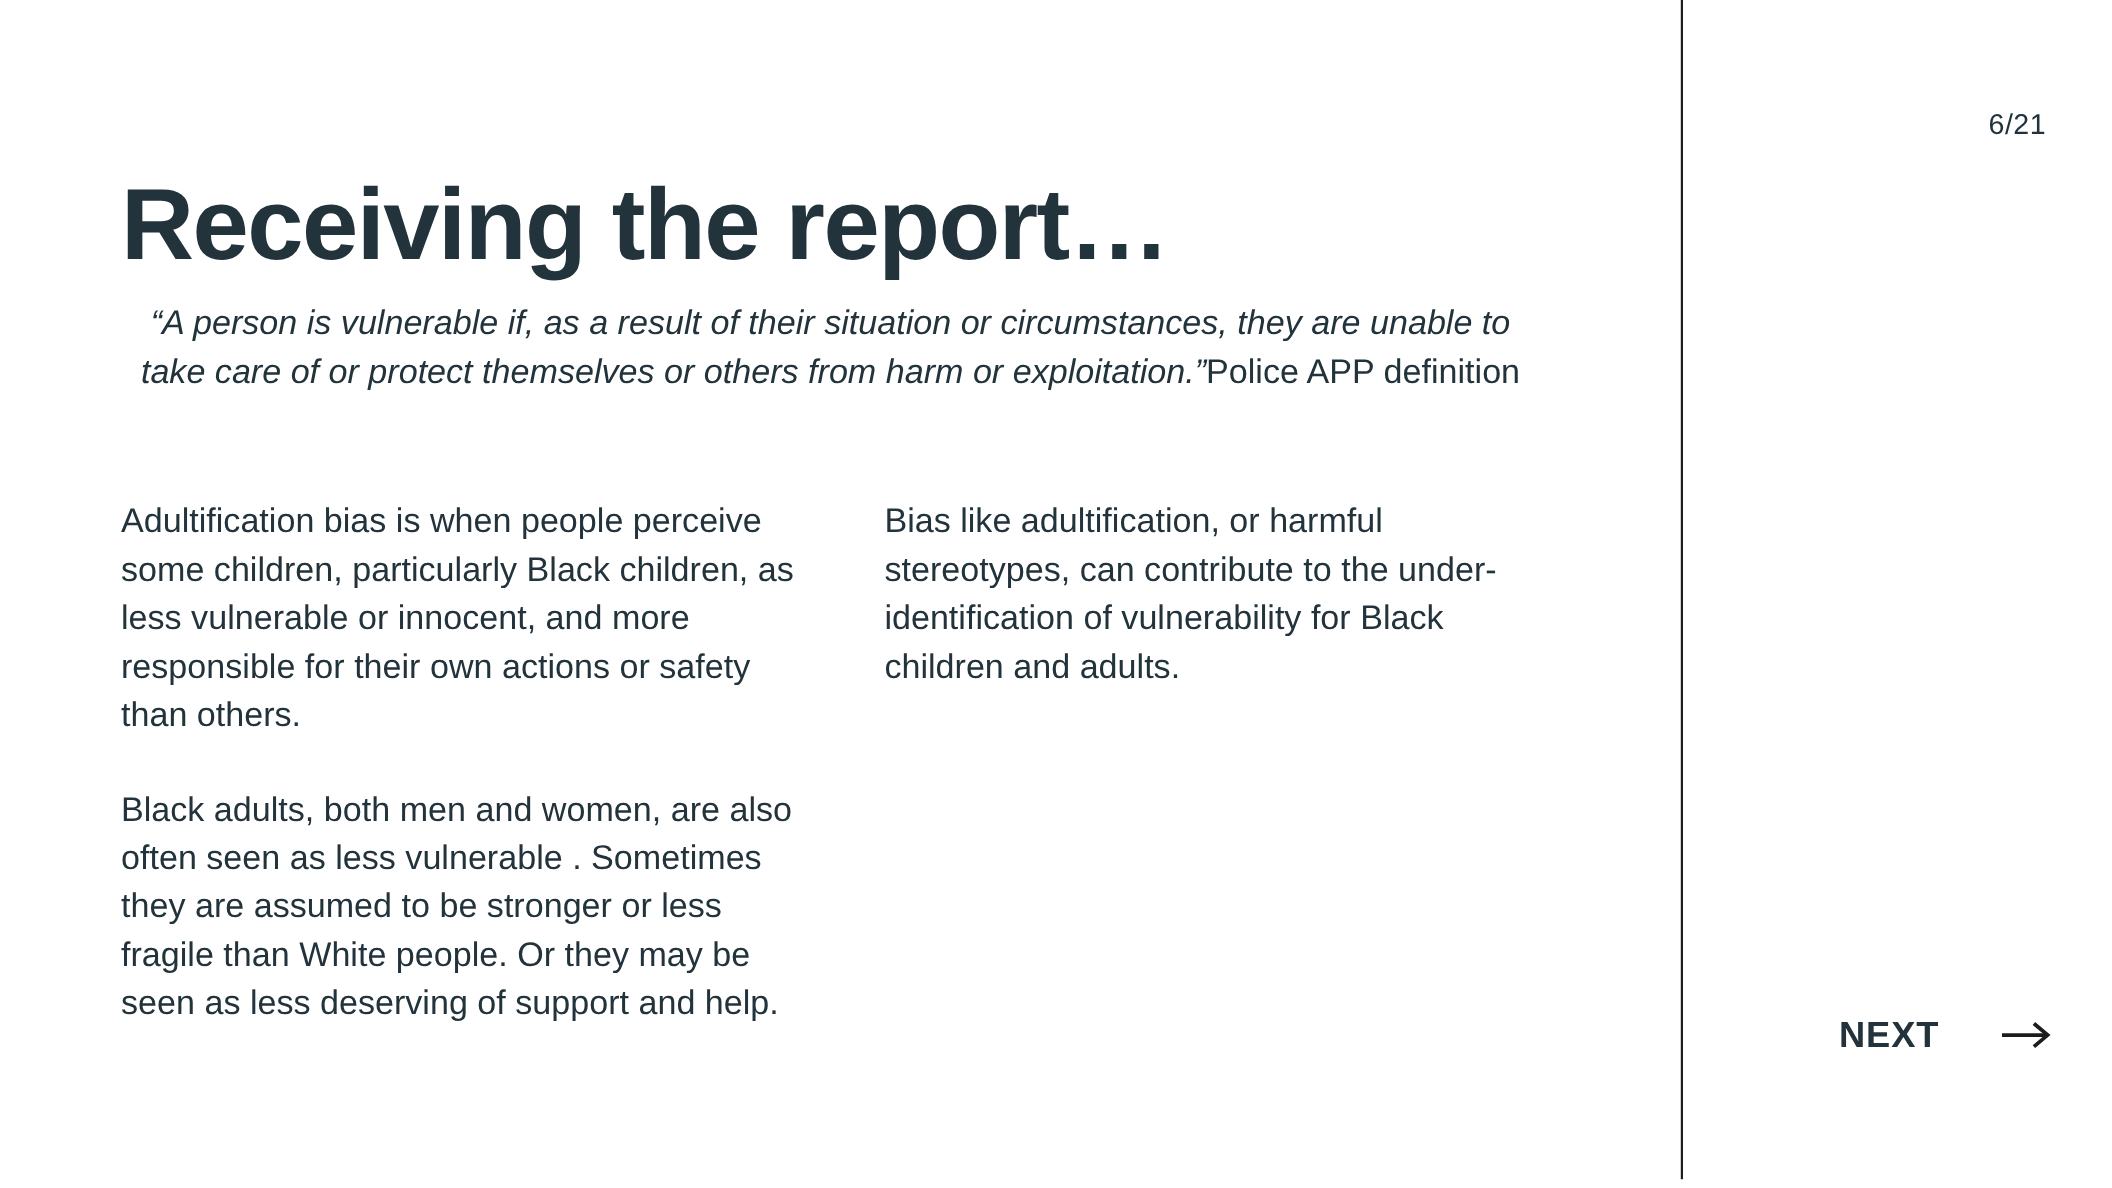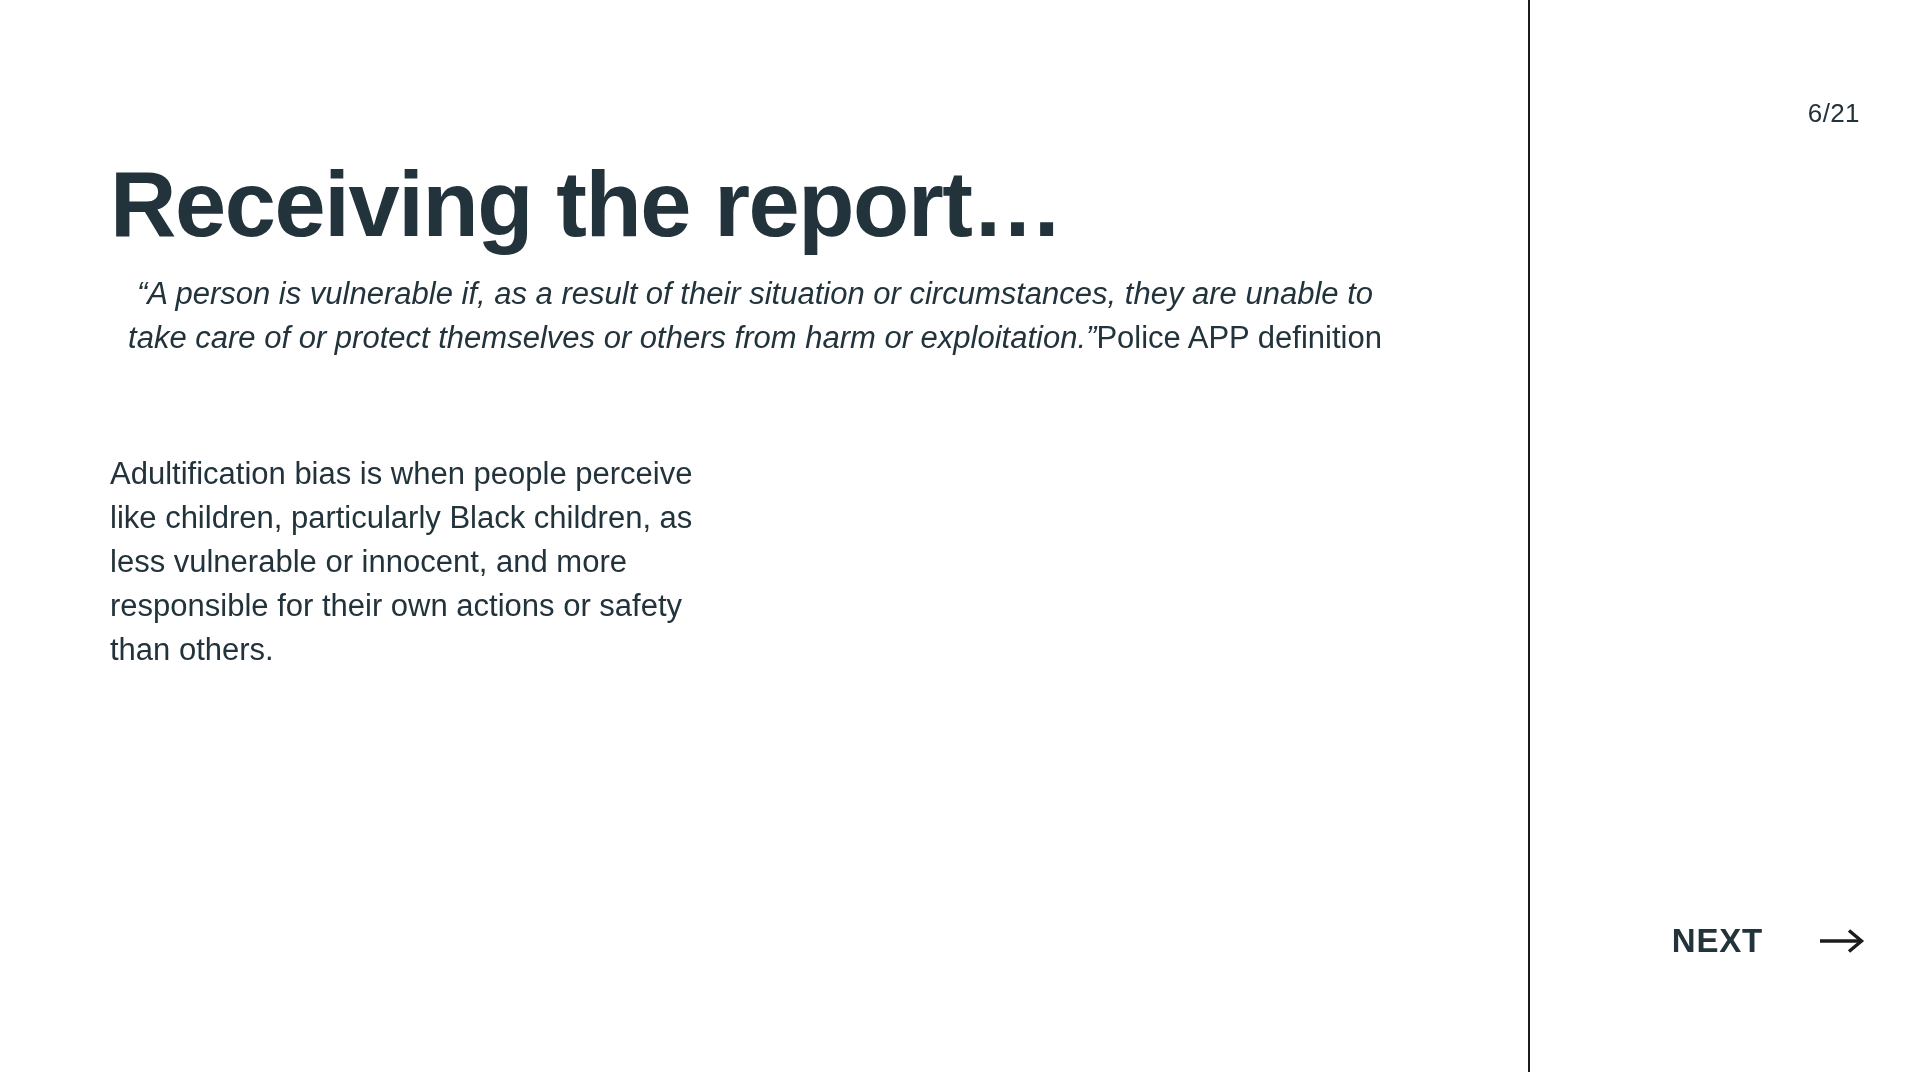--- a/index.html
+++ b/index.html
@@ -148,23 +148,27 @@
 
     <h1 class="slide-title">Receiving the report…</h1>
 
     <div class="quote-block">
       <span class="quote-text">“A person is vulnerable if, as a result of their situation or circumstances, they are unable to take care of or protect themselves or others from harm or exploitation.”</span><span class="quote-source">Police APP definition</span>
     </div>
 
     <div class="columns">
 
       <div class="col">
-        <p>Adultification bias is when people perceive like children, particularly Black children, as less vulnerable or innocent, and more responsible for their own actions or safety than others.</p>
+        <p>Adultification bias is when people perceive some children, particularly Black children, as less vulnerable or innocent, and more responsible for their own actions or safety than others.</p>
+        <p>Black adults, both men and women, are also often seen as less vulnerable . Sometimes they are assumed to be stronger or less fragile than White people. Or they may be seen as less deserving of support and help.</p>
       </div>
 
+      <div class="col">
+        <p>Bias like adultification, or harmful stereotypes, can contribute to the under-identification of vulnerability for Black children and adults.</p>
+      </div>
 
     </div>
   </div>
 
   <div class="divider"></div>
 
   <div class="rail">
 
     <div class="page-indicator">6/21</div>
 

